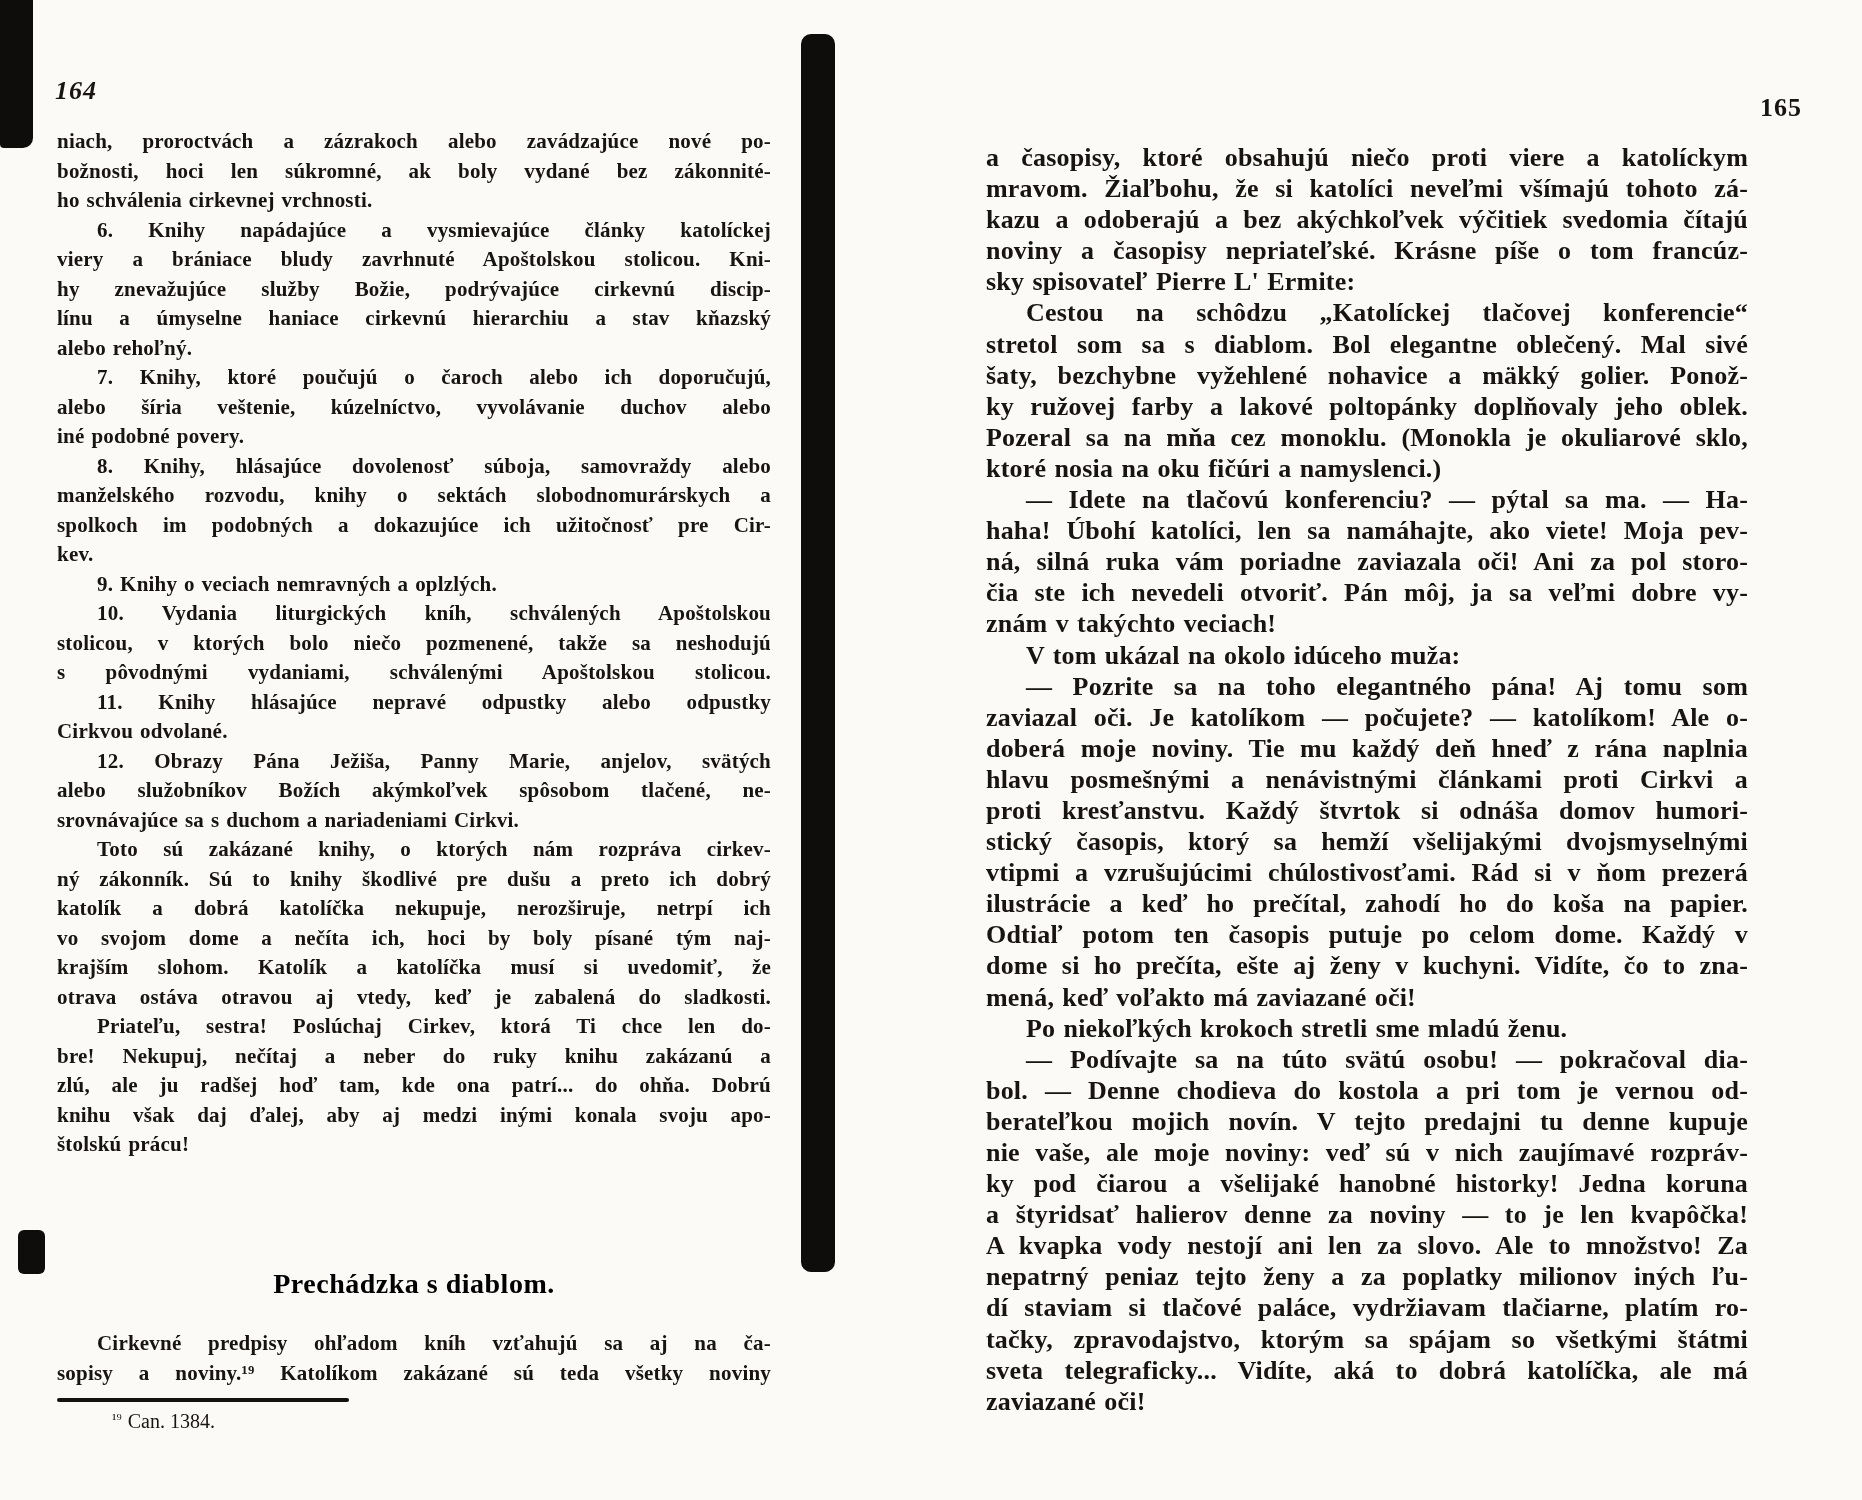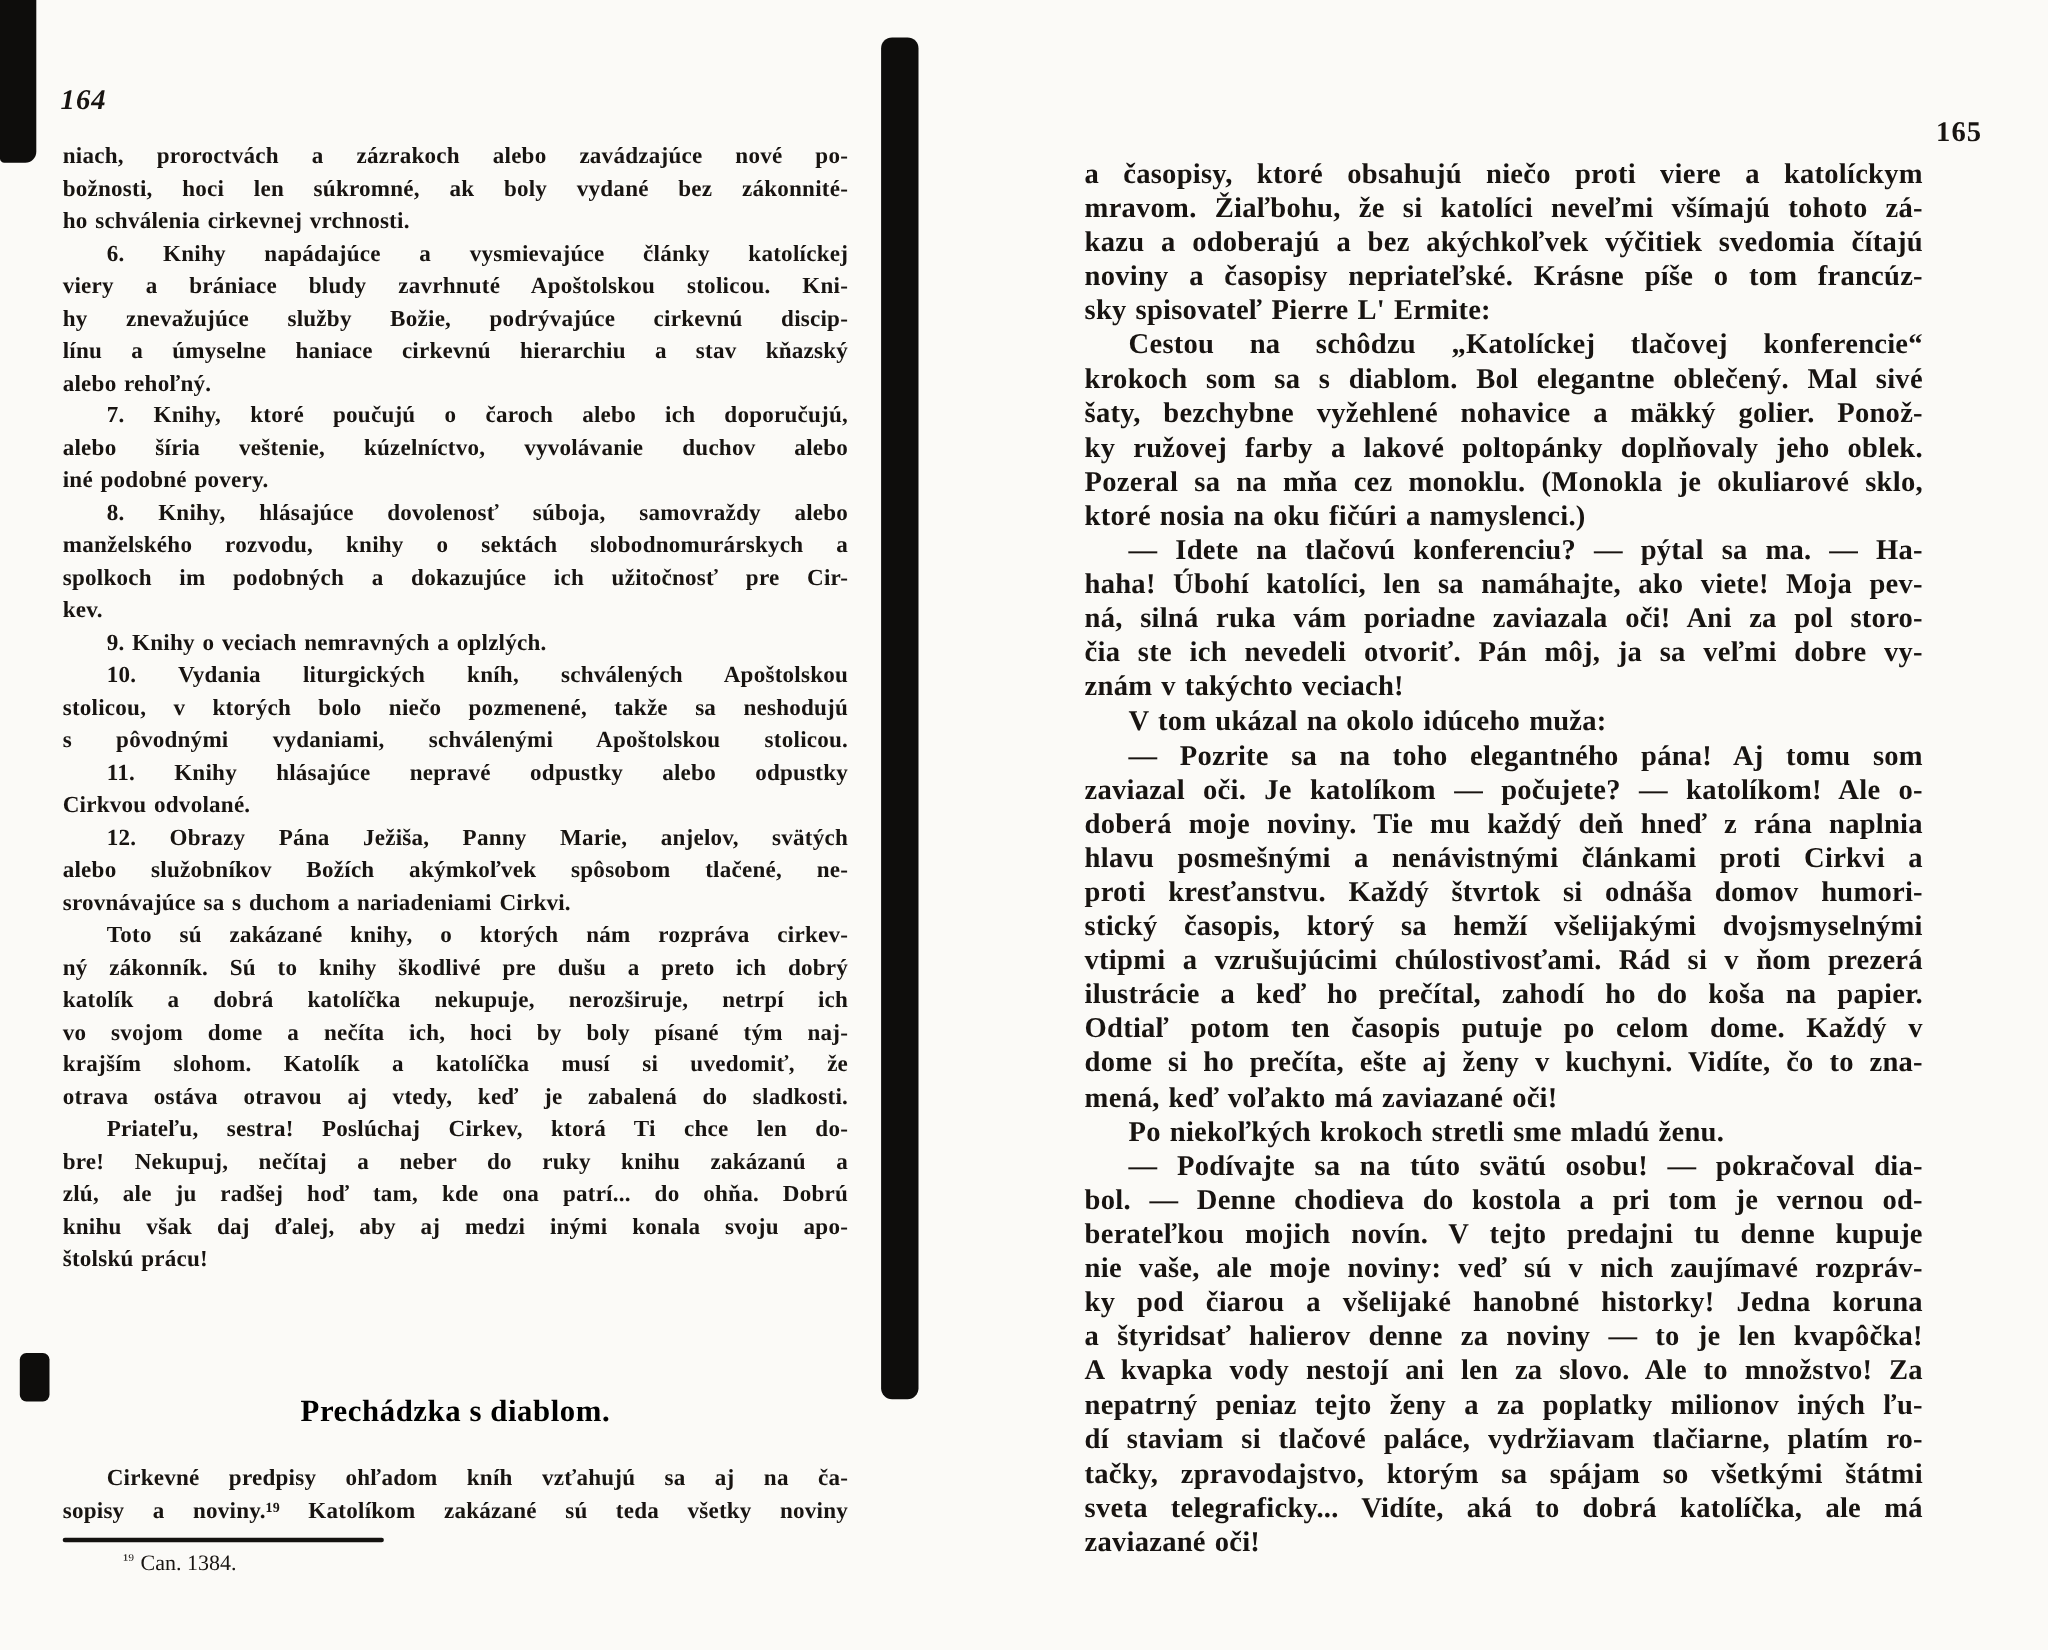--- a/index.html
+++ b/index.html
@@ -17,21 +17,21 @@
   .bar-left   { left: 0;     top: 0;      width: 33px; height: 148px; border-radius: 0 0 10px 4px; }
   .bar-gutter { left: 801px; top: 34px;   width: 34px; height: 1238px; border-radius: 10px; }
   .bar-bl     { left: 18px;  top: 1230px; width: 27px; height: 44px; border-radius: 6px; }
 
   .pagenum {
     position: absolute;
     font-weight: bold; color: #181411;
     font-size: 26px; letter-spacing: 1px;
   }
   .pagenum.left  { left: 55px;  top: 76px; font-style: italic; }
-  .pagenum.right { left: 1760px; top: 93px; margin-top: 12px; }
+  .pagenum.right { left: 1760px; top: 93px; }
 
   .col {
     position: absolute;
     font-weight: bold;
     color: #181411;
     word-spacing: 1.5px;
     letter-spacing: 0.2px;
   }
   .col-left  { left: 57px;  top: 127px;  width: 714px; font-size: 21px; line-height: 29.5px; }
   .col-left2 { left: 57px;  top: 1328px; width: 714px; font-size: 21px; line-height: 30px; }
@@ -128,21 +128,21 @@
     <span class="fn-marker">¹⁹</span><span>Can. 1384.</span>
   </div>
 
   <div class="col col-right">
       <div class="line">a časopisy, ktoré obsahujú niečo proti viere a katolíckym</div>
       <div class="line">mravom. Žiaľbohu, že si katolíci neveľmi všímajú tohoto zá-</div>
       <div class="line">kazu a odoberajú a bez akýchkoľvek výčitiek svedomia čítajú</div>
       <div class="line">noviny a časopisy nepriateľské. Krásne píše o tom francúz-</div>
       <div class="line end">sky spisovateľ Pierre L' Ermite:</div>
       <div class="line indent">Cestou na schôdzu „Katolíckej tlačovej konferencie“</div>
-      <div class="line">krokoch som sa s diablom. Bol elegantne oblečený. Mal sivé</div>
+      <div class="line">stretol som sa s diablom. Bol elegantne oblečený. Mal sivé</div>
       <div class="line">šaty, bezchybne vyžehlené nohavice a mäkký golier. Ponož-</div>
       <div class="line">ky ružovej farby a lakové poltopánky doplňovaly jeho oblek.</div>
       <div class="line">Pozeral sa na mňa cez monoklu. (Monokla je okuliarové sklo,</div>
       <div class="line end">ktoré nosia na oku fičúri a namyslenci.)</div>
       <div class="line indent">— Idete na tlačovú konferenciu? — pýtal sa ma. — Ha-</div>
       <div class="line">haha! Úbohí katolíci, len sa namáhajte, ako viete! Moja pev-</div>
       <div class="line">ná, silná ruka vám poriadne zaviazala oči! Ani za pol storo-</div>
       <div class="line">čia ste ich nevedeli otvoriť. Pán môj, ja sa veľmi dobre vy-</div>
       <div class="line end">znám v takýchto veciach!</div>
       <div class="line indent end">V tom ukázal na okolo idúceho muža:</div>

